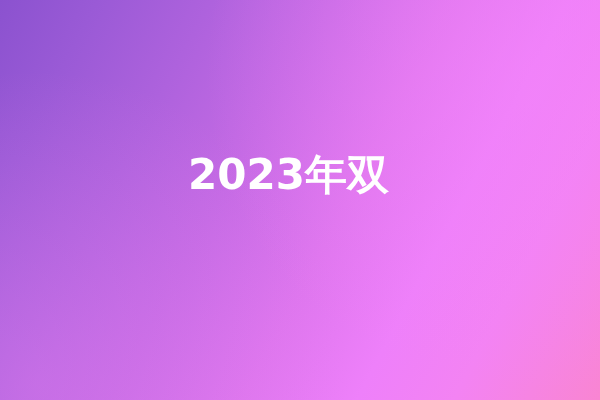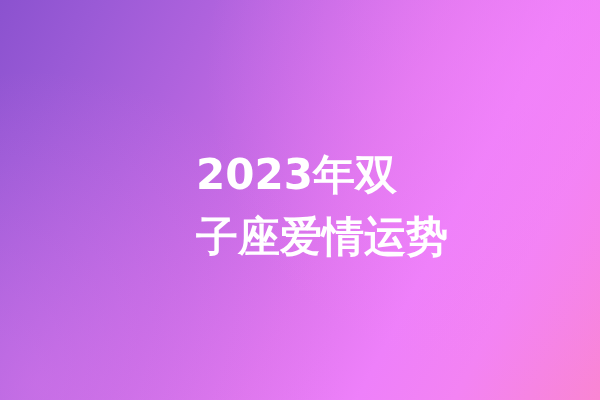--- a/index.html
+++ b/index.html
@@ -35,21 +35,21 @@
     position: absolute;
     inset: 0;
     pointer-events: none;
     background-image:
       radial-gradient(circle at 88% 18%, rgba(244,132,250,0.55) 0%, rgba(244,132,250,0.0) 52%),
       radial-gradient(circle at 6% 96%, rgba(226,126,240,0.40) 0%, rgba(226,126,240,0.0) 46%);
   }
 
   #banner .title-block {
     position: absolute;
-    left: 196px;
+    left: 188px;
     top: 144px;
     width: 248px;
     z-index: 2;
   }
 
   #banner .title-line {
     display: block;
     color: #ffffff;
     font-size: 42px;
     line-height: 62px;
@@ -62,16 +62,15 @@
 </style>
 </head>
 <body>
 
 <div id="banner">
 
   <div class="bloom"></div>
 
   <div class="title-block">
     <span class="title-line">2023年双</span>
-    <span class="title-line">子座爱情运势</span>
   </div>
 
 </div>
 
 </body></html>

